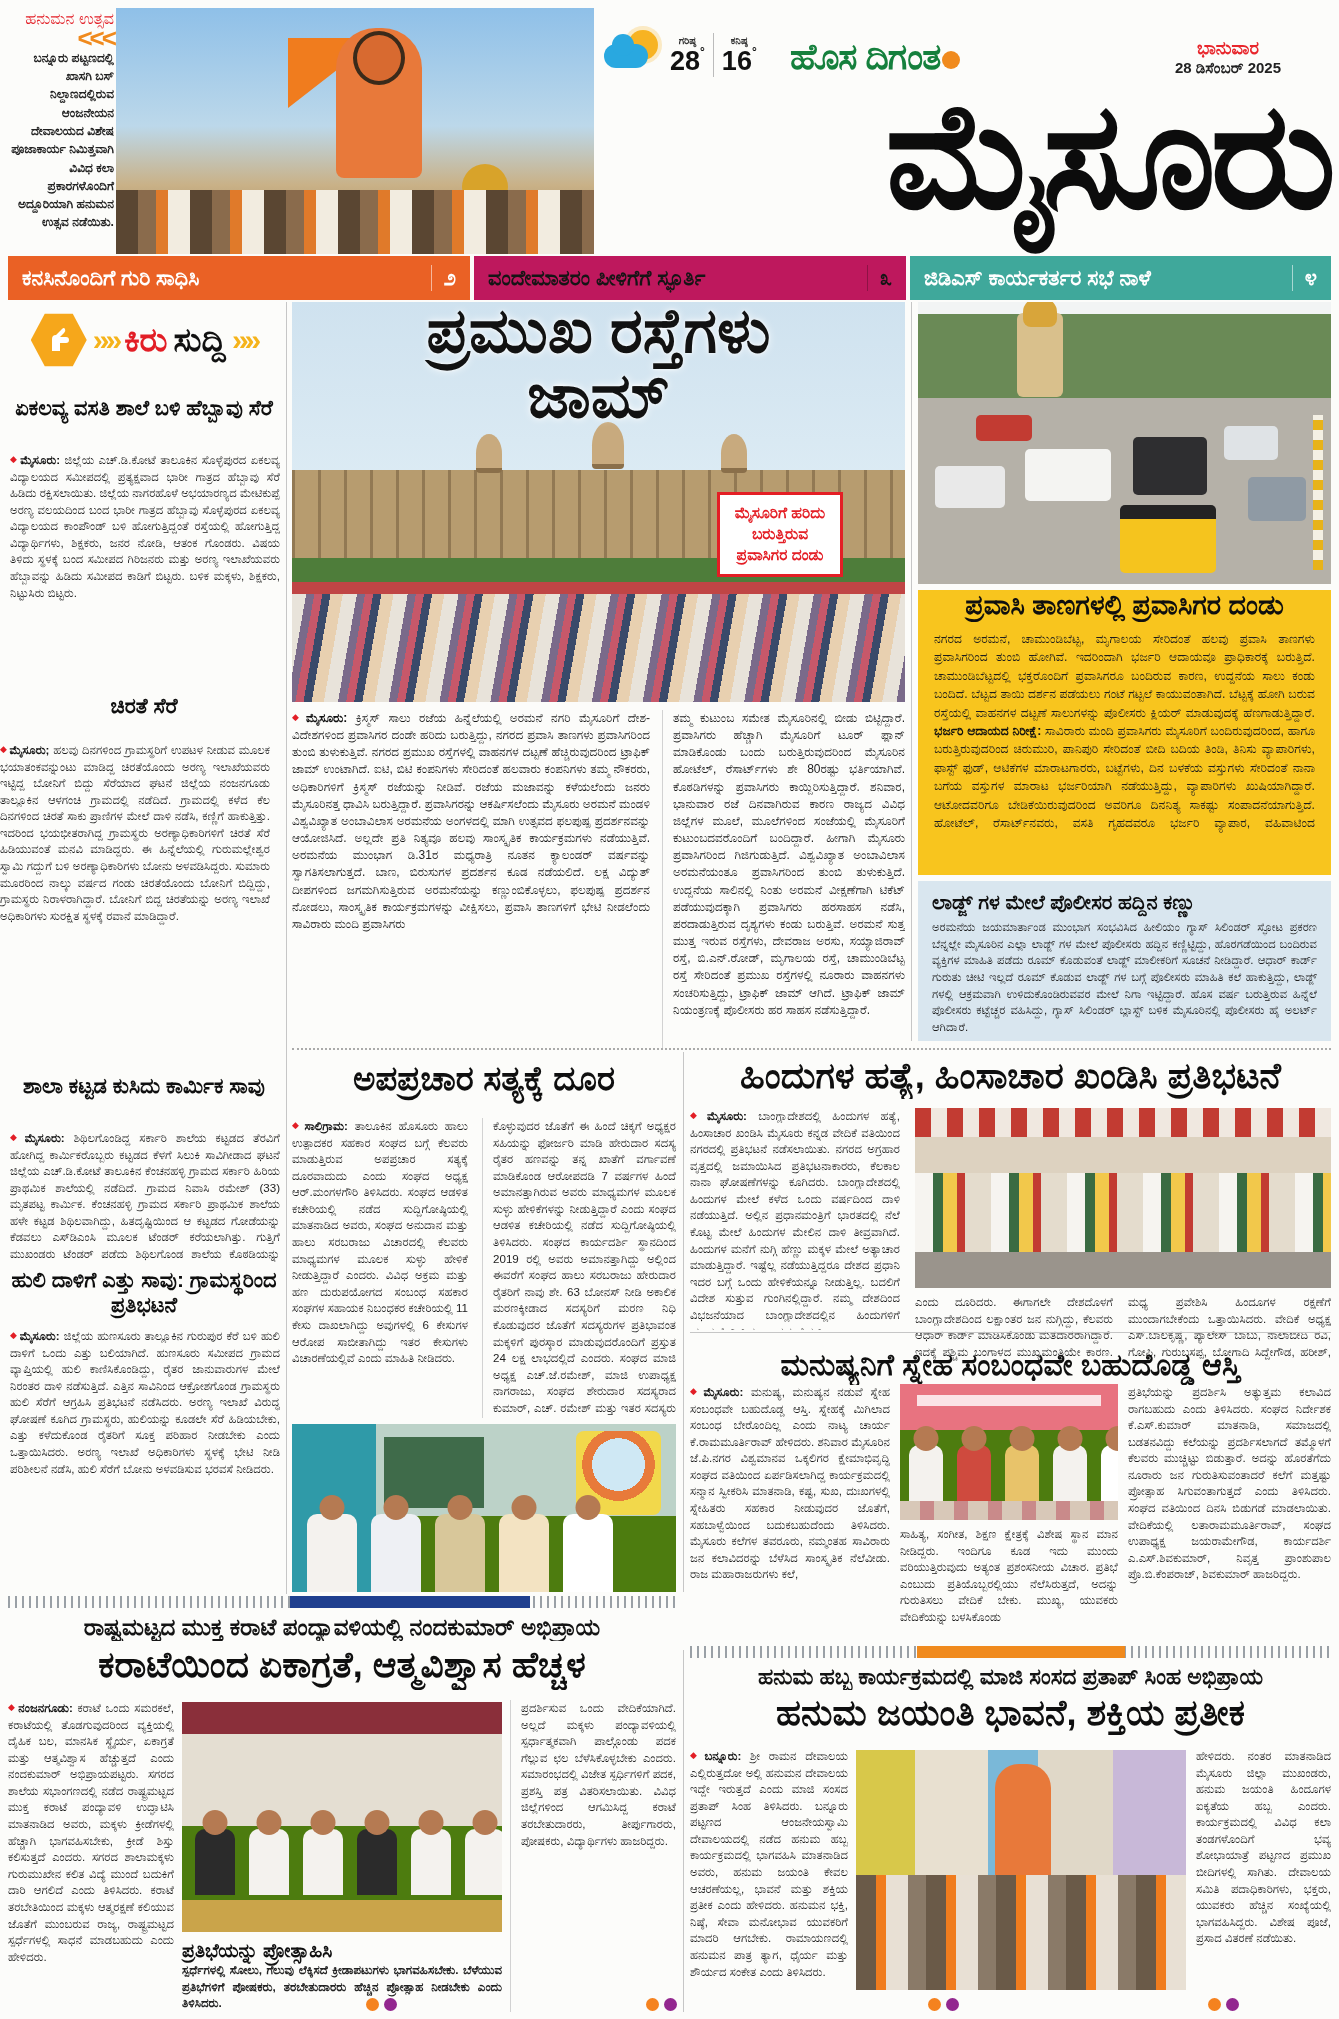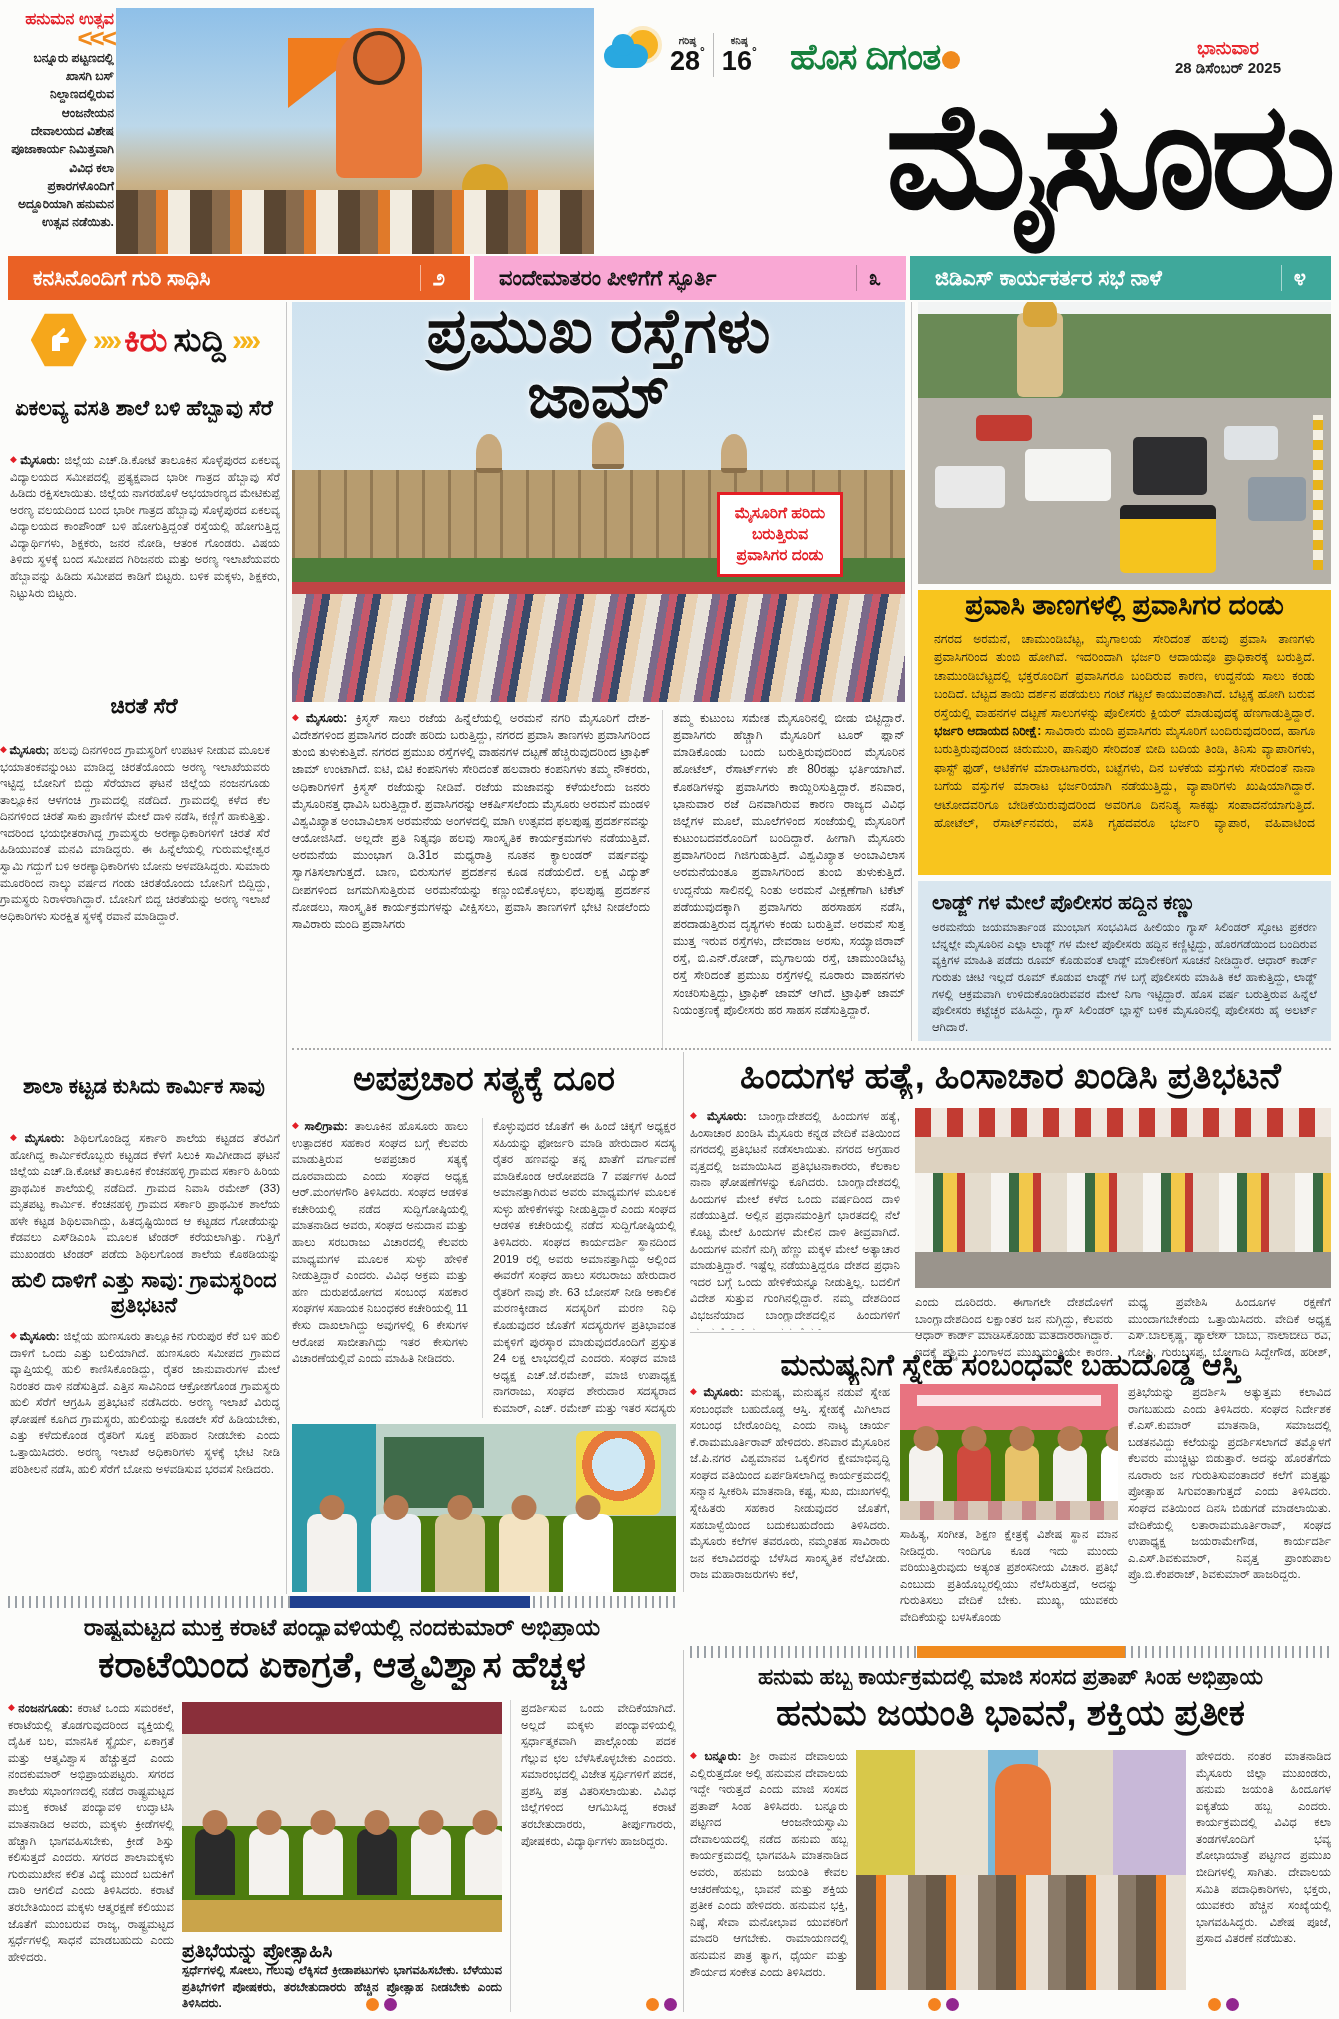--- a/index.html
+++ b/index.html
@@ -24,24 +24,24 @@
   .weather{display:flex;align-items:center;gap:8px;}
   .w-block{text-align:center;line-height:1;}
   .w-label{font-size:10px;font-weight:700;color:#333;}
   .w-temp{font-size:27px;font-weight:900;color:#111;}
   .w-deg{font-size:12px;vertical-align:14px;}
   .w-sep{width:1px;height:44px;background:#bbb;}
   .sun{position:absolute;left:26px;top:0;width:30px;height:30px;border-radius:50%;background:#f7b322;box-shadow:0 0 0 4px rgba(247,179,34,.25);}
   .cloud{position:absolute;left:2px;top:14px;width:44px;height:24px;border-radius:14px;background:#29a8e0;}
   .cloud::before{content:"";position:absolute;left:8px;top:-10px;width:22px;height:22px;border-radius:50%;background:#29a8e0;}
   
-  .teaser{display:flex;align-items:center;font-weight:800;font-size:21px;padding:0 25px;height:44px;box-sizing:border-box;}
+  .teaser{display:flex;align-items:center;font-weight:800;font-size:21px;padding:0 14px;height:44px;box-sizing:border-box;}
   .t-num{margin-left:auto;padding-left:12px;border-left:1px solid rgba(0,0,0,.25);font-size:22px;}
   
-  .tp-title{color:#e21e26;font-weight:700;font-size:16px;text-align:right;}
+  .tp-title{color:#e21e26;font-weight:400;font-size:16px;text-align:right;}
   .tp-chev{color:#f08a1d;font-weight:900;font-size:26px;letter-spacing:-3px;text-align:right;line-height:.8;}
   .tp-cap{font-size:12.2px;font-weight:700;line-height:1.5;text-align:right;color:#222;}
   
   .ks{display:flex;align-items:center;gap:6px;justify-content:center;}
   .hex{width:56px;height:56px;background:#f6a71b;clip-path:polygon(25% 3%,75% 3%,100% 50%,75% 97%,25% 97%,0% 50%);display:flex;align-items:center;justify-content:center;}
   .ks-red{color:#e21e26;font-weight:900;font-size:33px;}
   .ks-black{color:#111;font-weight:900;font-size:33px;}
   .ks-chev{color:#f5b31b;font-weight:900;font-size:30px;letter-spacing:-4px;}
   
   .lead-head1{position:absolute;left:0;right:0;top:-4px;text-align:center;font-weight:900;font-size:62px;line-height:1.05;color:#121212;text-shadow:0 0 8px rgba(255,255,255,.9),0 0 3px rgba(255,255,255,.9);}
@@ -118,21 +118,21 @@
     <div class="day">ಭಾನುವಾರ</div>
     <div class="date">28 ಡಿಸೆಂಬರ್ 2025</div>
   </div>
 
   <div class="abs edition" style="right:8px;top:82px;width:730px;">ಮೈಸೂರು</div>
 
   <div class="abs teaser" style="left:8px;top:256px;width:462px;background:#ea6125;color:#fff;">
     <span>ಕನಸಿನೊಂದಿಗೆ ಗುರಿ ಸಾಧಿಸಿ</span>
     <span class="t-num" style="border-color:rgba(255,255,255,.55);">೨</span>
   </div>
-  <div class="abs teaser" style="left:474px;top:256px;width:432px;background:#f9a8d4;color:#151515;">
+  <div class="abs teaser" style="left:474px;top:256px;width:432px;background:#be185d;color:#151515;">
     <span>ವಂದೇಮಾತರಂ ಪೀಳಿಗೆಗೆ ಸ್ಫೂರ್ತಿ</span>
     <span class="t-num">೩</span>
   </div>
   <div class="abs teaser" style="left:910px;top:256px;width:421px;background:#3fa89b;color:#fff;">
     <span>ಜಿಡಿಎಸ್ ಕಾರ್ಯಕರ್ತರ ಸಭೆ ನಾಳೆ</span>
     <span class="t-num" style="border-color:rgba(255,255,255,.55);">೪</span>
   </div>
 
   <div class="abs ks" style="left:8px;top:312px;width:272px;">
     <div class="hex">

